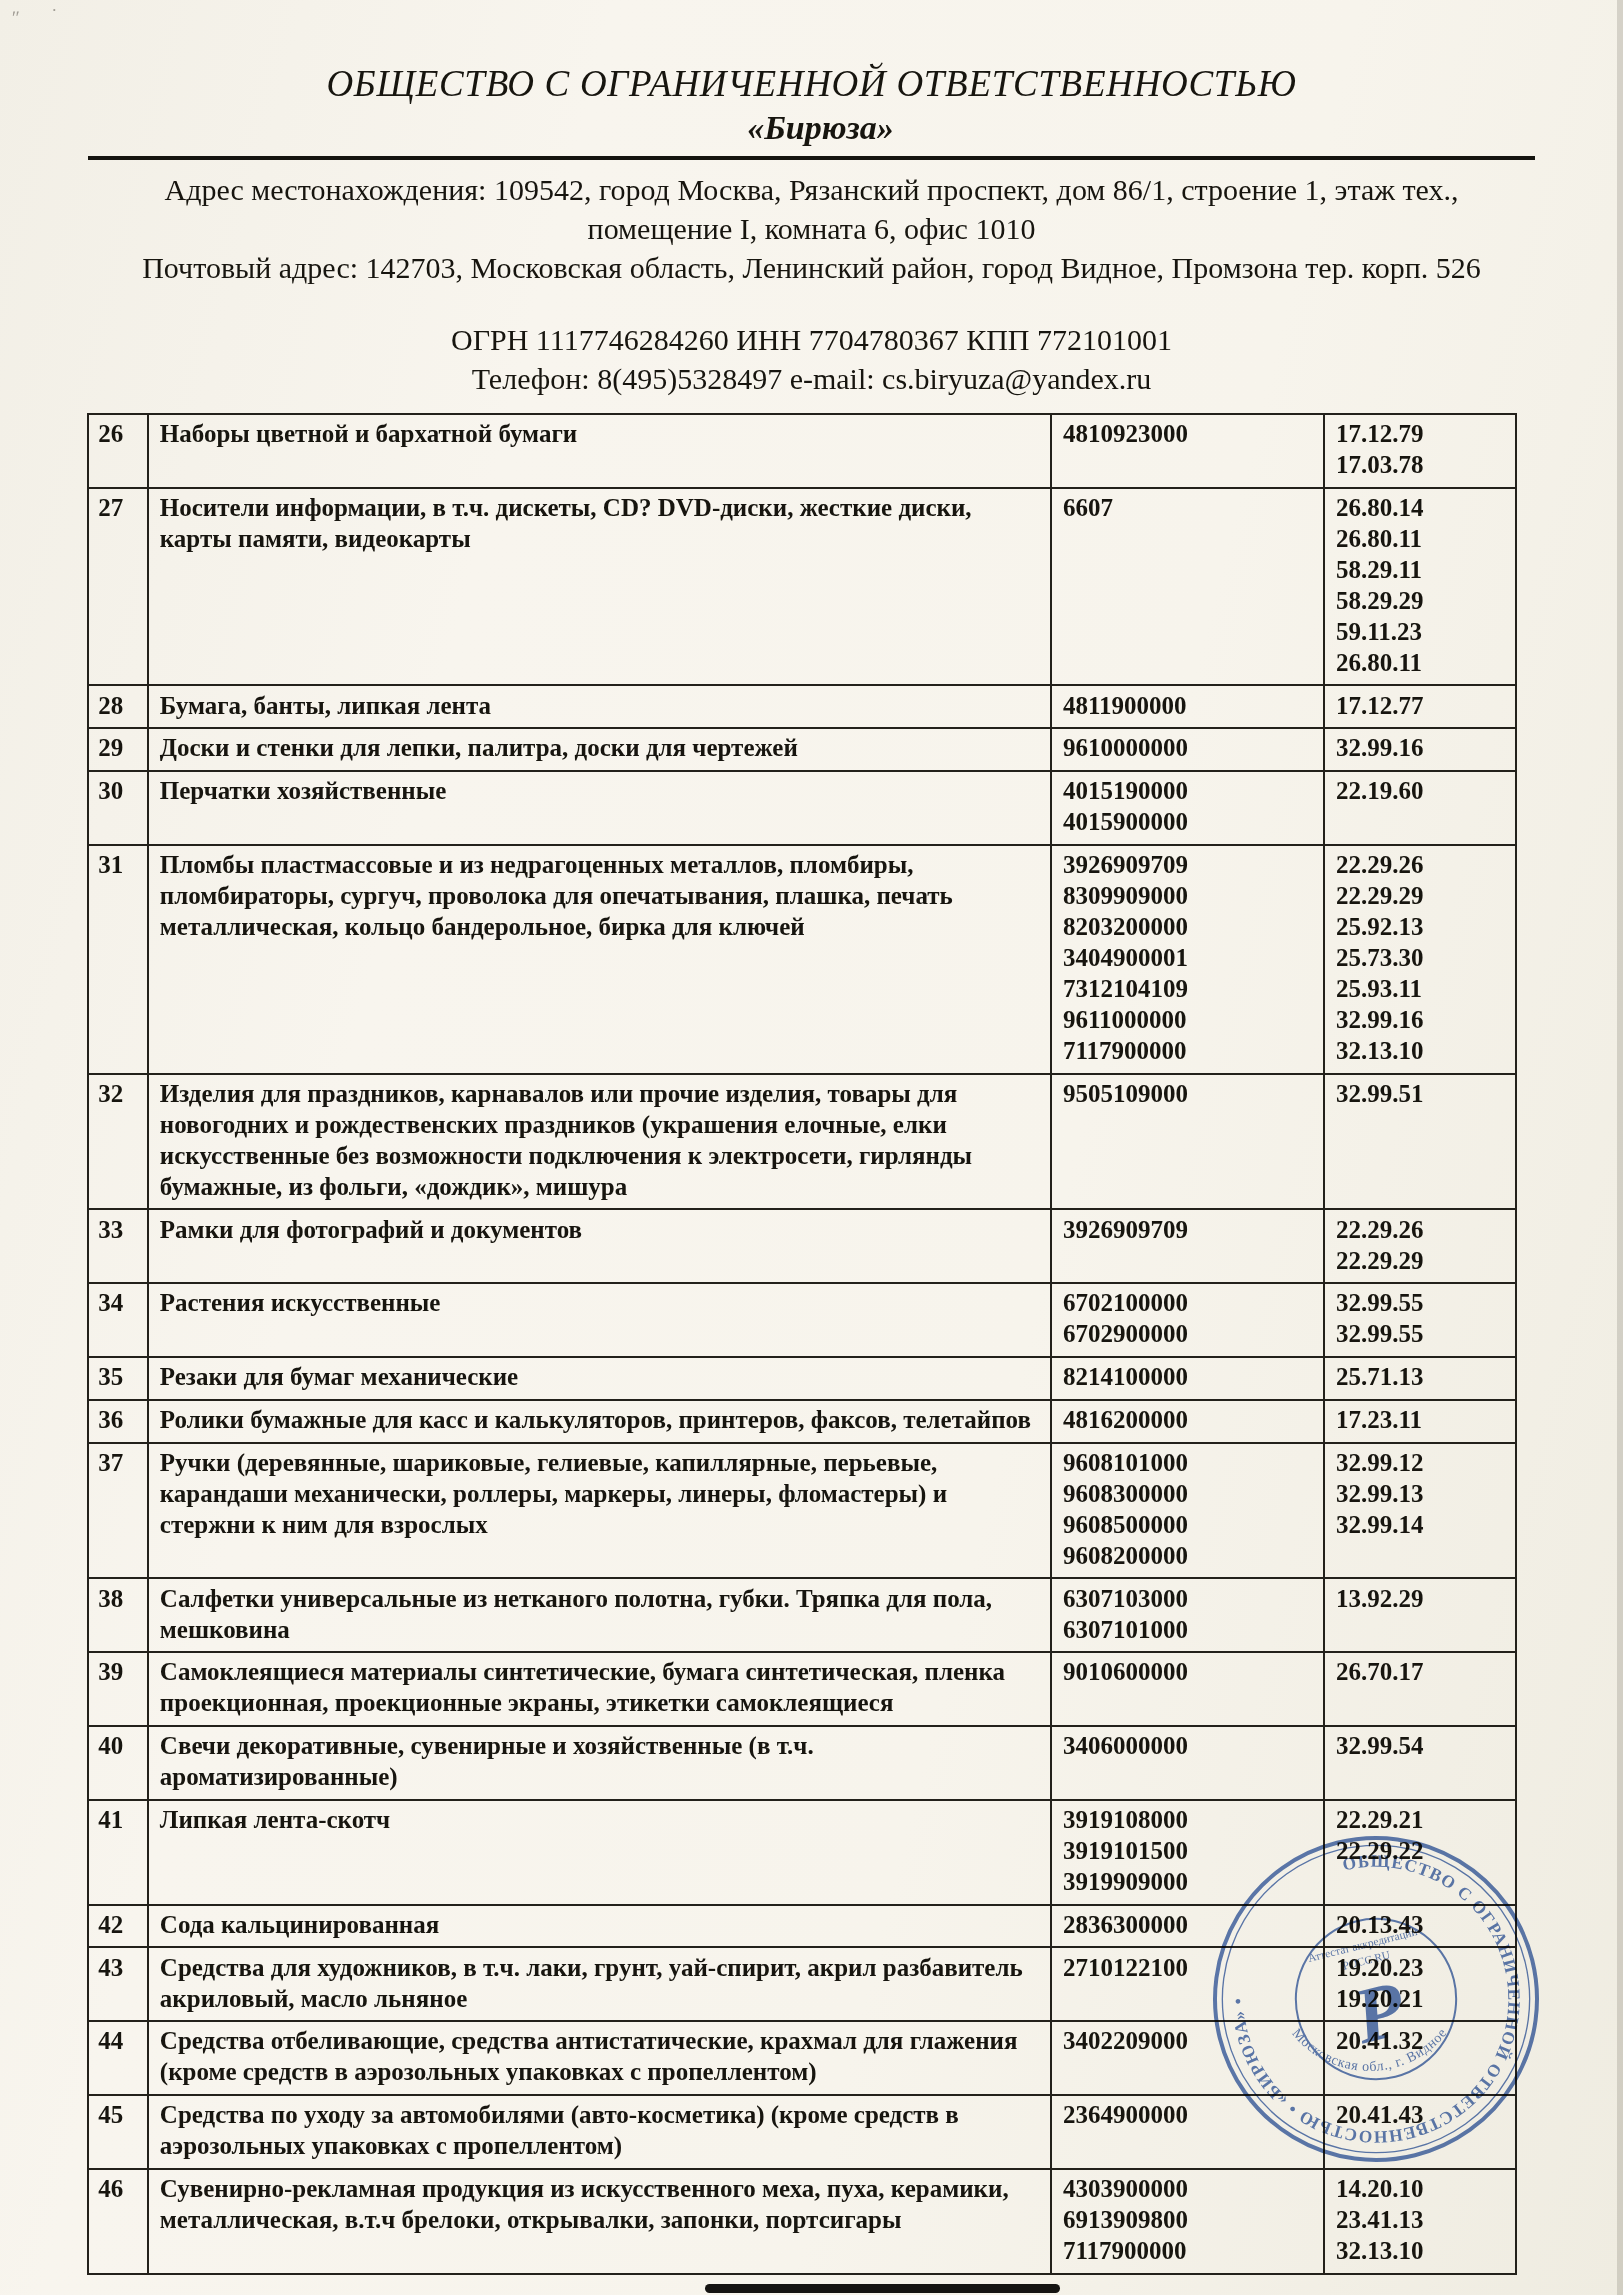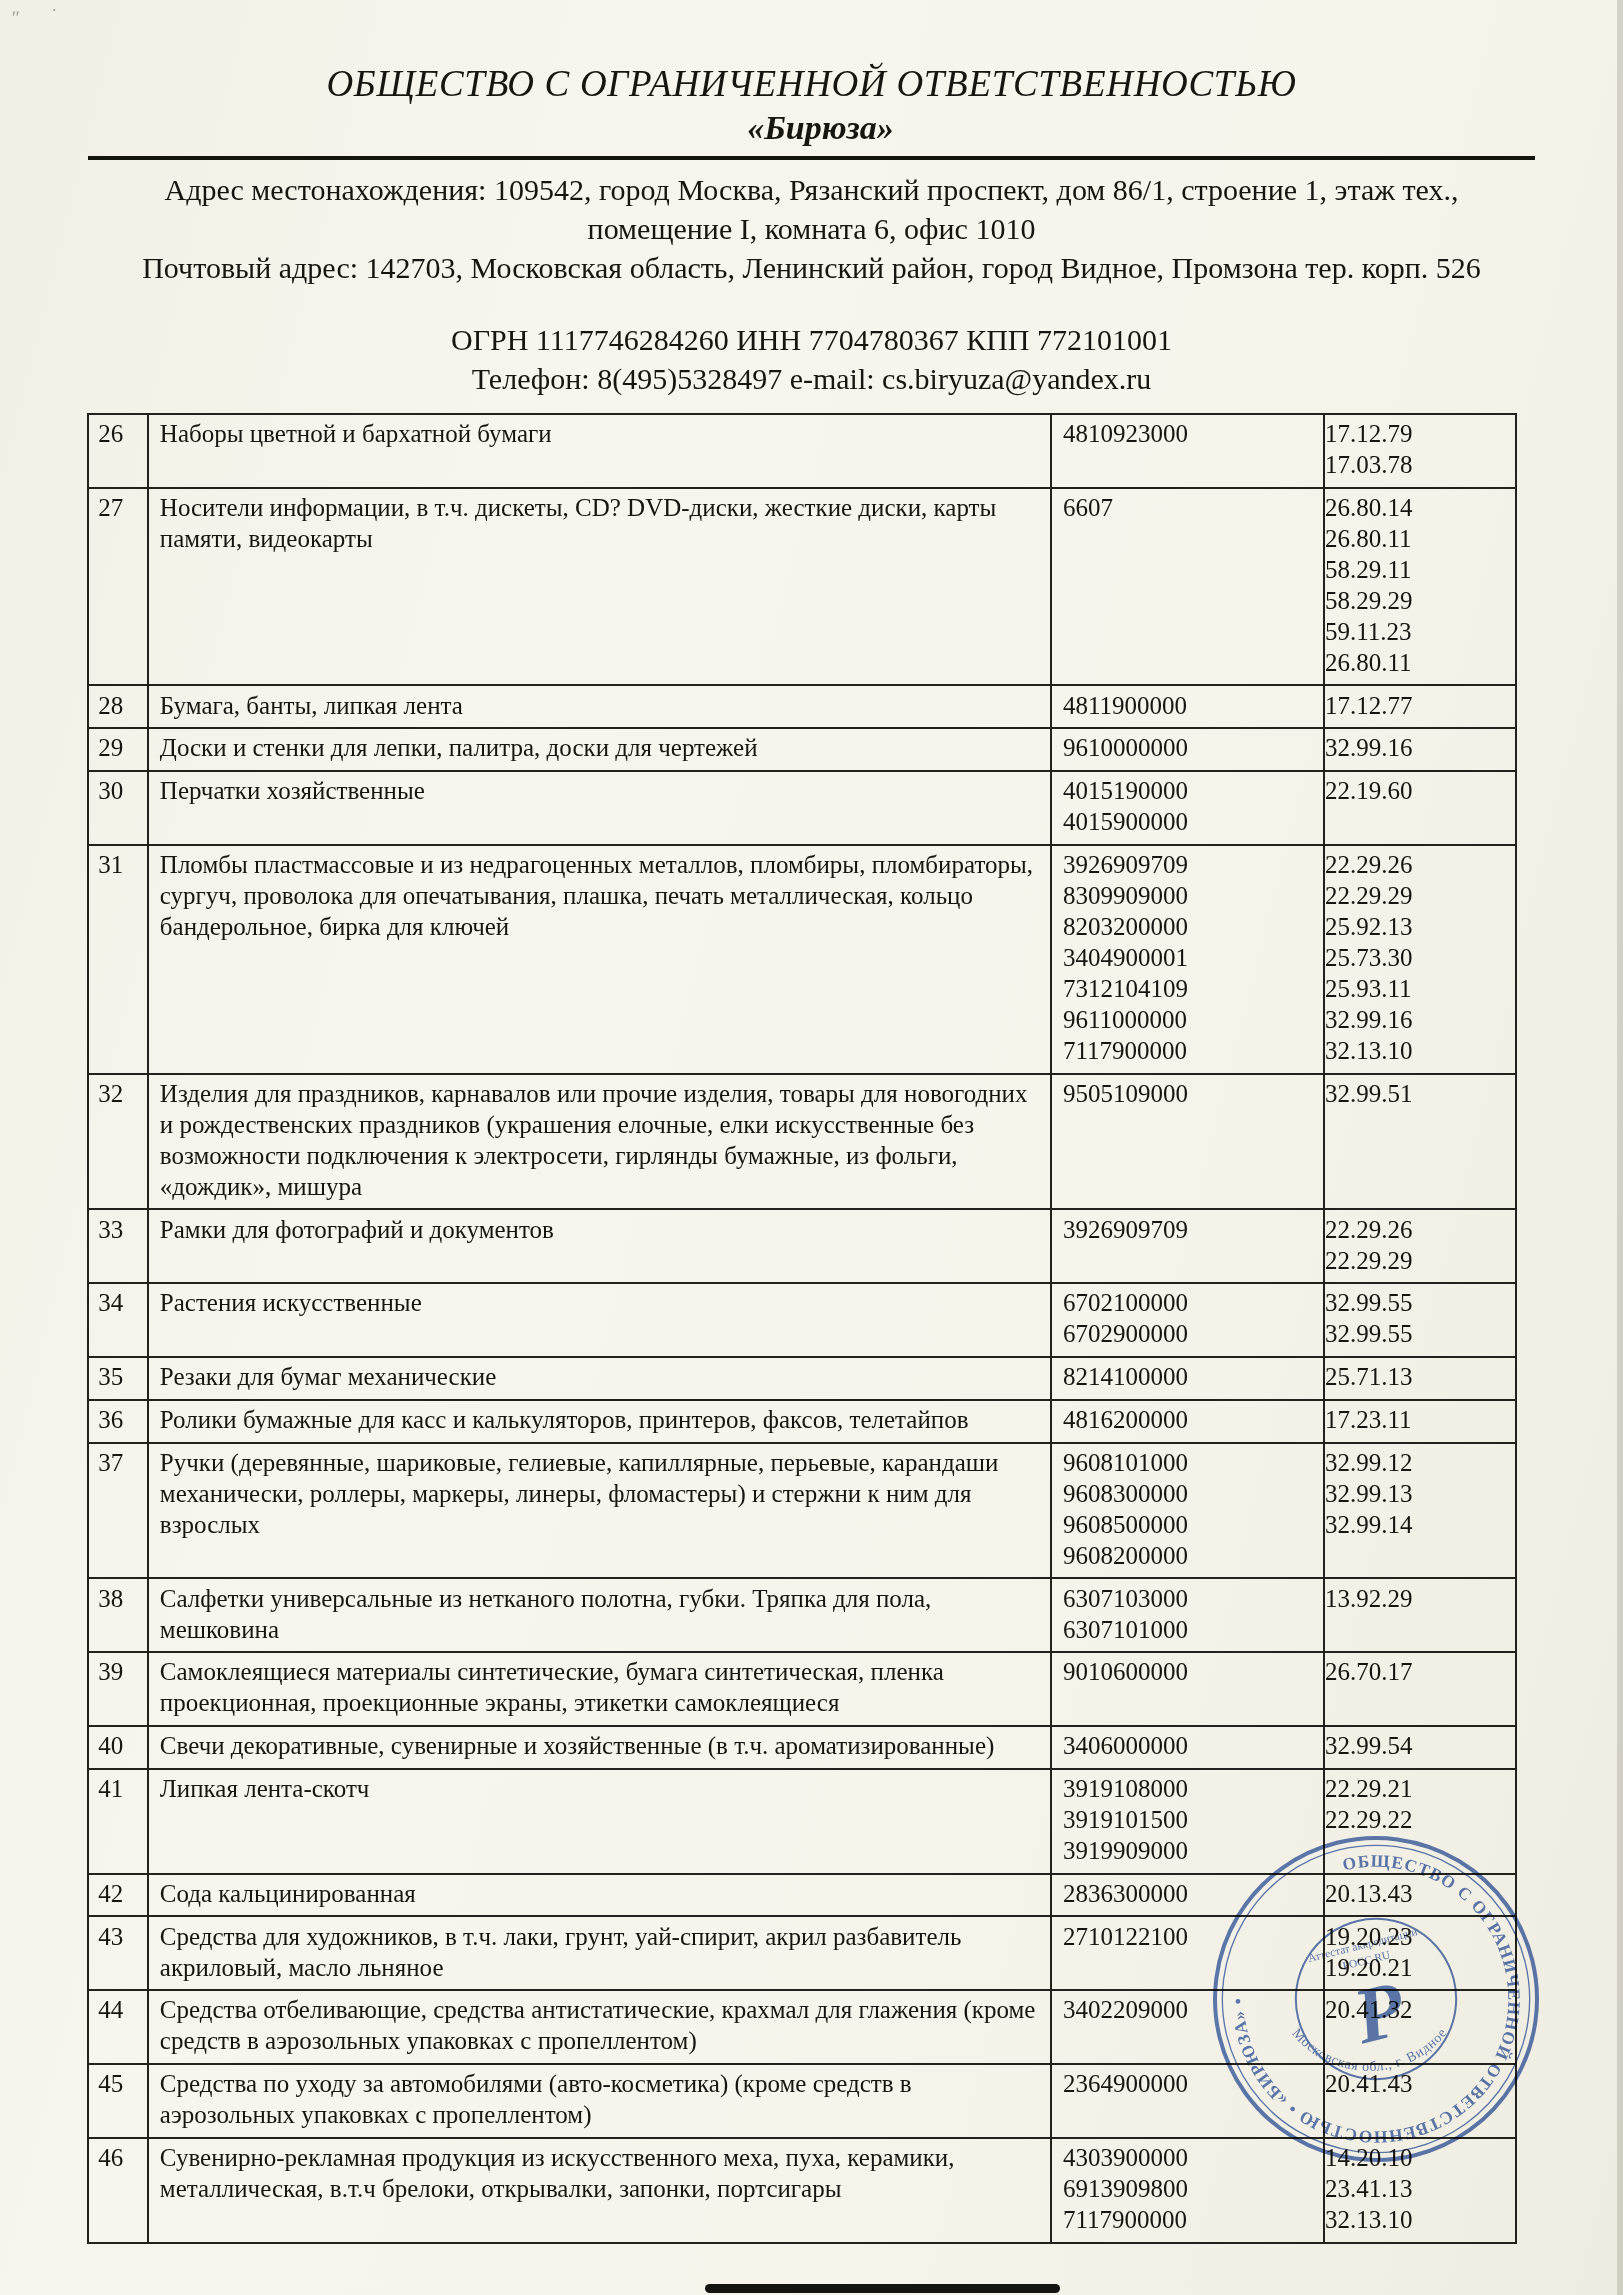--- a/index.html
+++ b/index.html
@@ -35,31 +35,32 @@
   .addr{
     font-size:30px; line-height:1.3; text-align:center;
     max-width:1348px; margin:0 auto;
   }
   .gap{ margin-top:33px; }
 
   table.goods-table{
     border-collapse:collapse; table-layout:fixed;
     margin-left:87px; margin-top:14.4px;
     width:1430px;
+    font-weight:bold;
   }
   td{
     border:2px solid #23211b;
     vertical-align:top;
     font-size:25px; line-height:31px;
     padding:3.3px 7.9px 6.5px 10.5px;
   }
   .c-num{ width:60px;  padding-left:9.2px; }
   .c-desc{ width:898px;border-radius:29px; }
   .c-code{ width:271px; }
-  .c-class{ width:191px; padding-left:0; }
+  .c-class{ width:191px; padding-left:11px; }
 
   .stamp{
     position:absolute; left:1209px; top:1832px;
     width:334px; height:334px;
     transform:rotate(-14deg);
     opacity:.82; mix-blend-mode:multiply;
     pointer-events:none;
   }
   .stamp svg text{ font-family:"Liberation Serif","DejaVu Serif",serif; }
 

